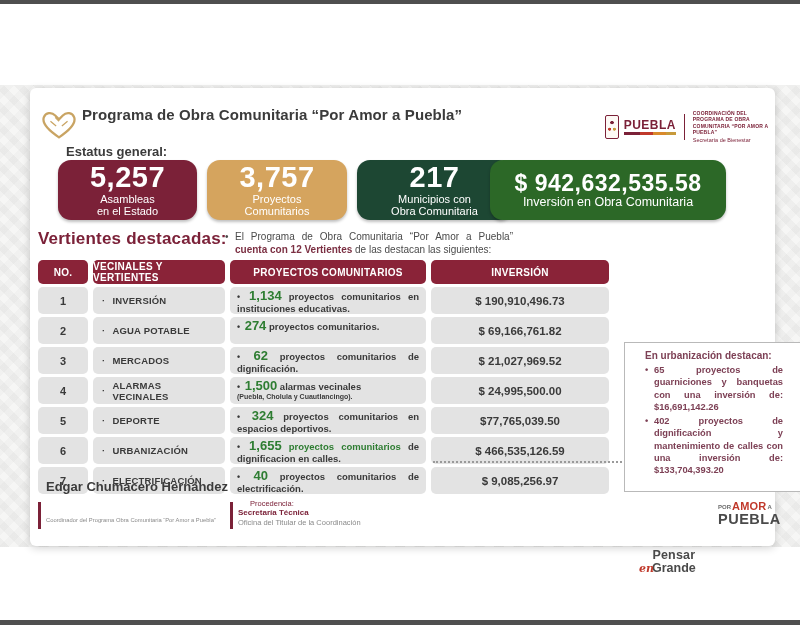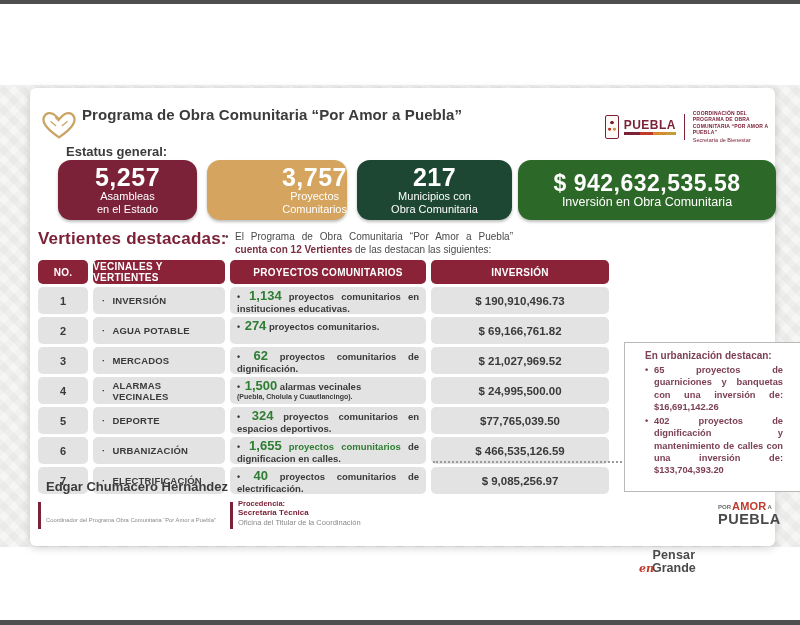--- a/index.html
+++ b/index.html
@@ -40,24 +40,24 @@
   .gov-text { display:flex; flex-direction:column; gap:1px; }
   .gov-line  { font-size:5px; font-weight:bold; color:var(--maroon,#7b2138); letter-spacing:.2px; }
   .gov-line3 { font-size:5.5px; font-weight:normal; color:var(--maroon,#7b2138); margin-top:1px; }
 
   
   .stat-boxes { position:absolute; left:0; top:72px; width:745px; height:62px; }
   .stat-box { position:absolute; top:0; height:60px; border-radius:13px; color:#fff;
               display:flex; flex-direction:column; align-items:center; justify-content:center;
               box-shadow:0 2px 3px rgba(0,0,0,0.25); }
   .sb0 { left:28px;  width:139px; }
-  .sb1 { left:177px; width:140px;align-items:flex-end; }
+  .sb1 { left:177px; width:140px; }
   .sb2 { left:327px; width:155px; }
-  .sb3 { left:488px; width:258px; }
-  .stat-value { font-size:25px; font-weight:800; line-height:1.05; letter-spacing:.5px; }
+  .sb3 { left:460px; width:236px; }
+  .stat-value { font-size:29px; font-weight:800; line-height:1.05; letter-spacing:.5px; }
   .sb3 .stat-value { font-size:23px; }
   .stat-label { font-size:11px; font-weight:normal; line-height:1.15; text-align:center; }
   .sb3 .stat-label { font-size:12.5px; }
 
   
   .vert-heading { position:absolute; left:8px; top:141px; font-size:17px; font-weight:800;
                   color:var(--maroon,#7b2138); letter-spacing:.2px; }
   .vert-note { position:absolute; left:195px; top:142px; width:288px; font-size:10px;
                color:#4a4a4a; line-height:1.3; text-align:justify; padding-left:10px; }
   .vert-note .note-bullet { position:absolute; left:0; top:0; color:#4a4a4a; }
@@ -93,21 +93,21 @@
   .urb-num, .urb-amount { font-weight:800; }
 
   .dotted-line { position:absolute; left:433px; top:461px; width:193px;
                  border-bottom:2px dotted #9a9a9a; z-index:2; }
 
   
   .sig-bar { position:absolute; width:3px; height:27px; background:var(--maroon,#7b2138); top:414px; }
   .bar1 { left:8px; } .bar2 { left:200px; }
   .sig-name { position:absolute; left:16px; top:391px; font-size:13px; font-weight:800; color:#3b3b3b; }
   .sig-sub  { position:absolute; left:16px; top:429px; font-size:5.8px; color:#8a8a8a; white-space:nowrap; }
-  .proc-label { position:absolute; left:208px; top:411px; font-size:7.5px; font-weight:bold; color:var(--maroon,#7b2138);text-align:center; }
+  .proc-label { position:absolute; left:220px; top:411px; font-size:7.5px; font-weight:normal; color:var(--maroon,#7b2138);text-align:center; }
   .proc-1 { position:absolute; left:208px; top:420px; font-size:8px; font-weight:bold; color:var(--maroon,#7b2138); }
   .proc-2 { position:absolute; left:208px; top:430px; font-size:7.5px; color:#8a8a8a; }
 
   .logo-pensar { position:absolute; left:622px; top:413px; text-align:center; line-height:1; }
   .pensar-l1 { font-size:12.5px; font-weight:800; color:#4a4a4a; letter-spacing:.2px;margin-top:48px; }
   .pensar-l2 { font-size:12.5px; font-weight:800; color:#4a4a4a; position:relative; }
   .pensar-en { font-family:"DejaVu Serif", serif; font-style:italic; font-weight:bold;
                color:#c0392b; font-size:11px; position:absolute; left:-13px; top:1px; }
   .logo-poramor { position:absolute; left:688px; top:413px; line-height:1; }
   .pa-l1 { display:flex; align-items:center; gap:1px; }

